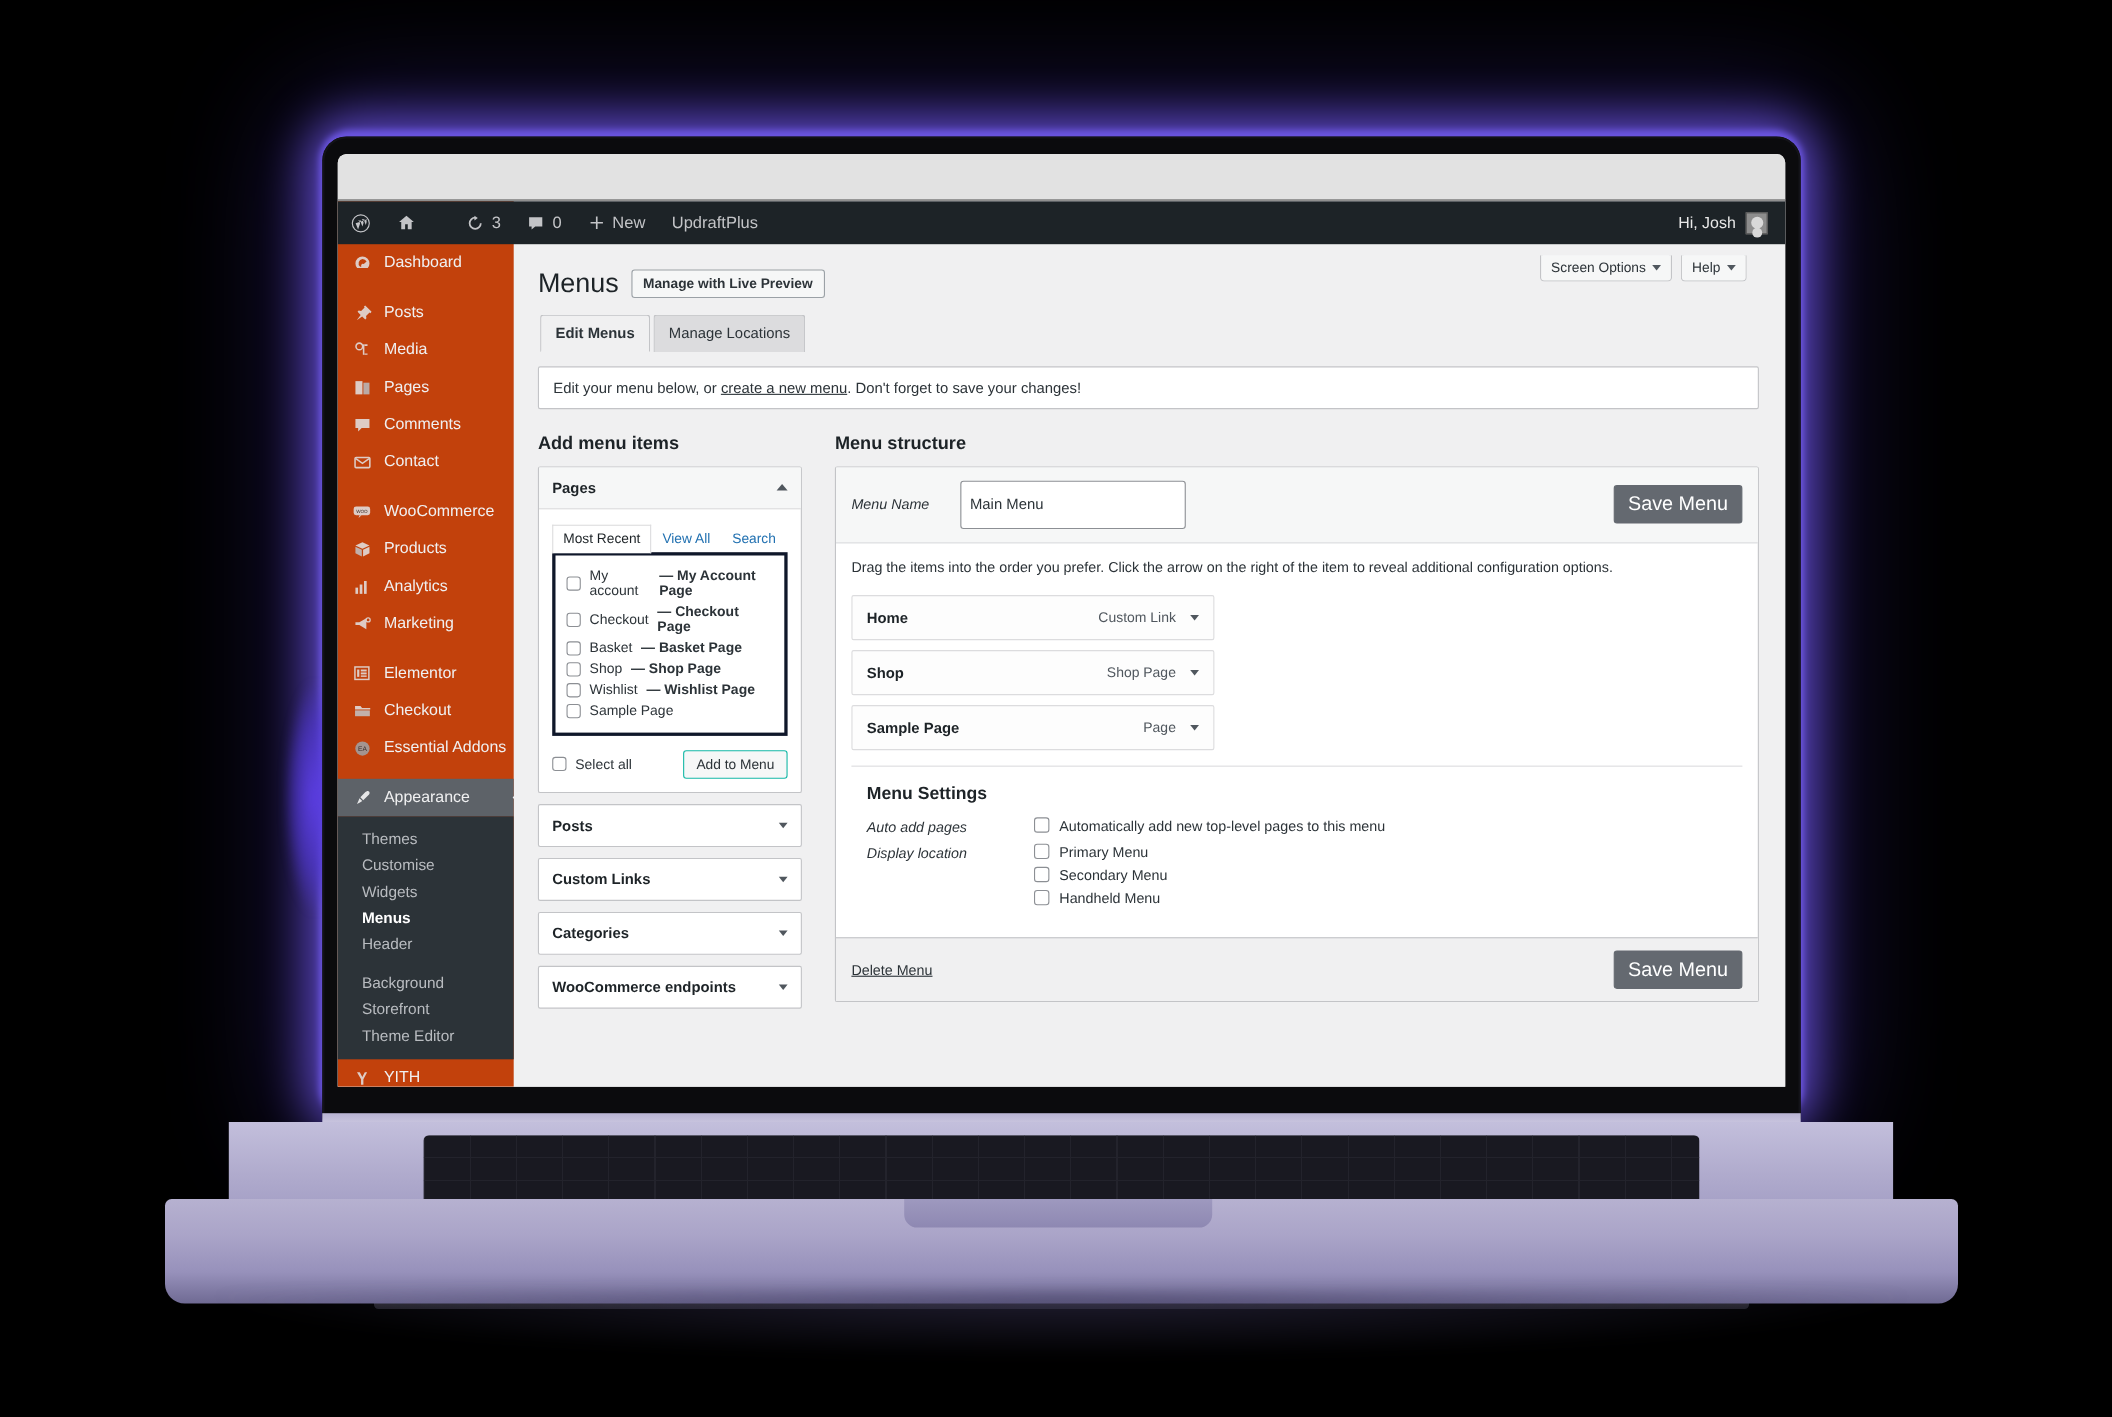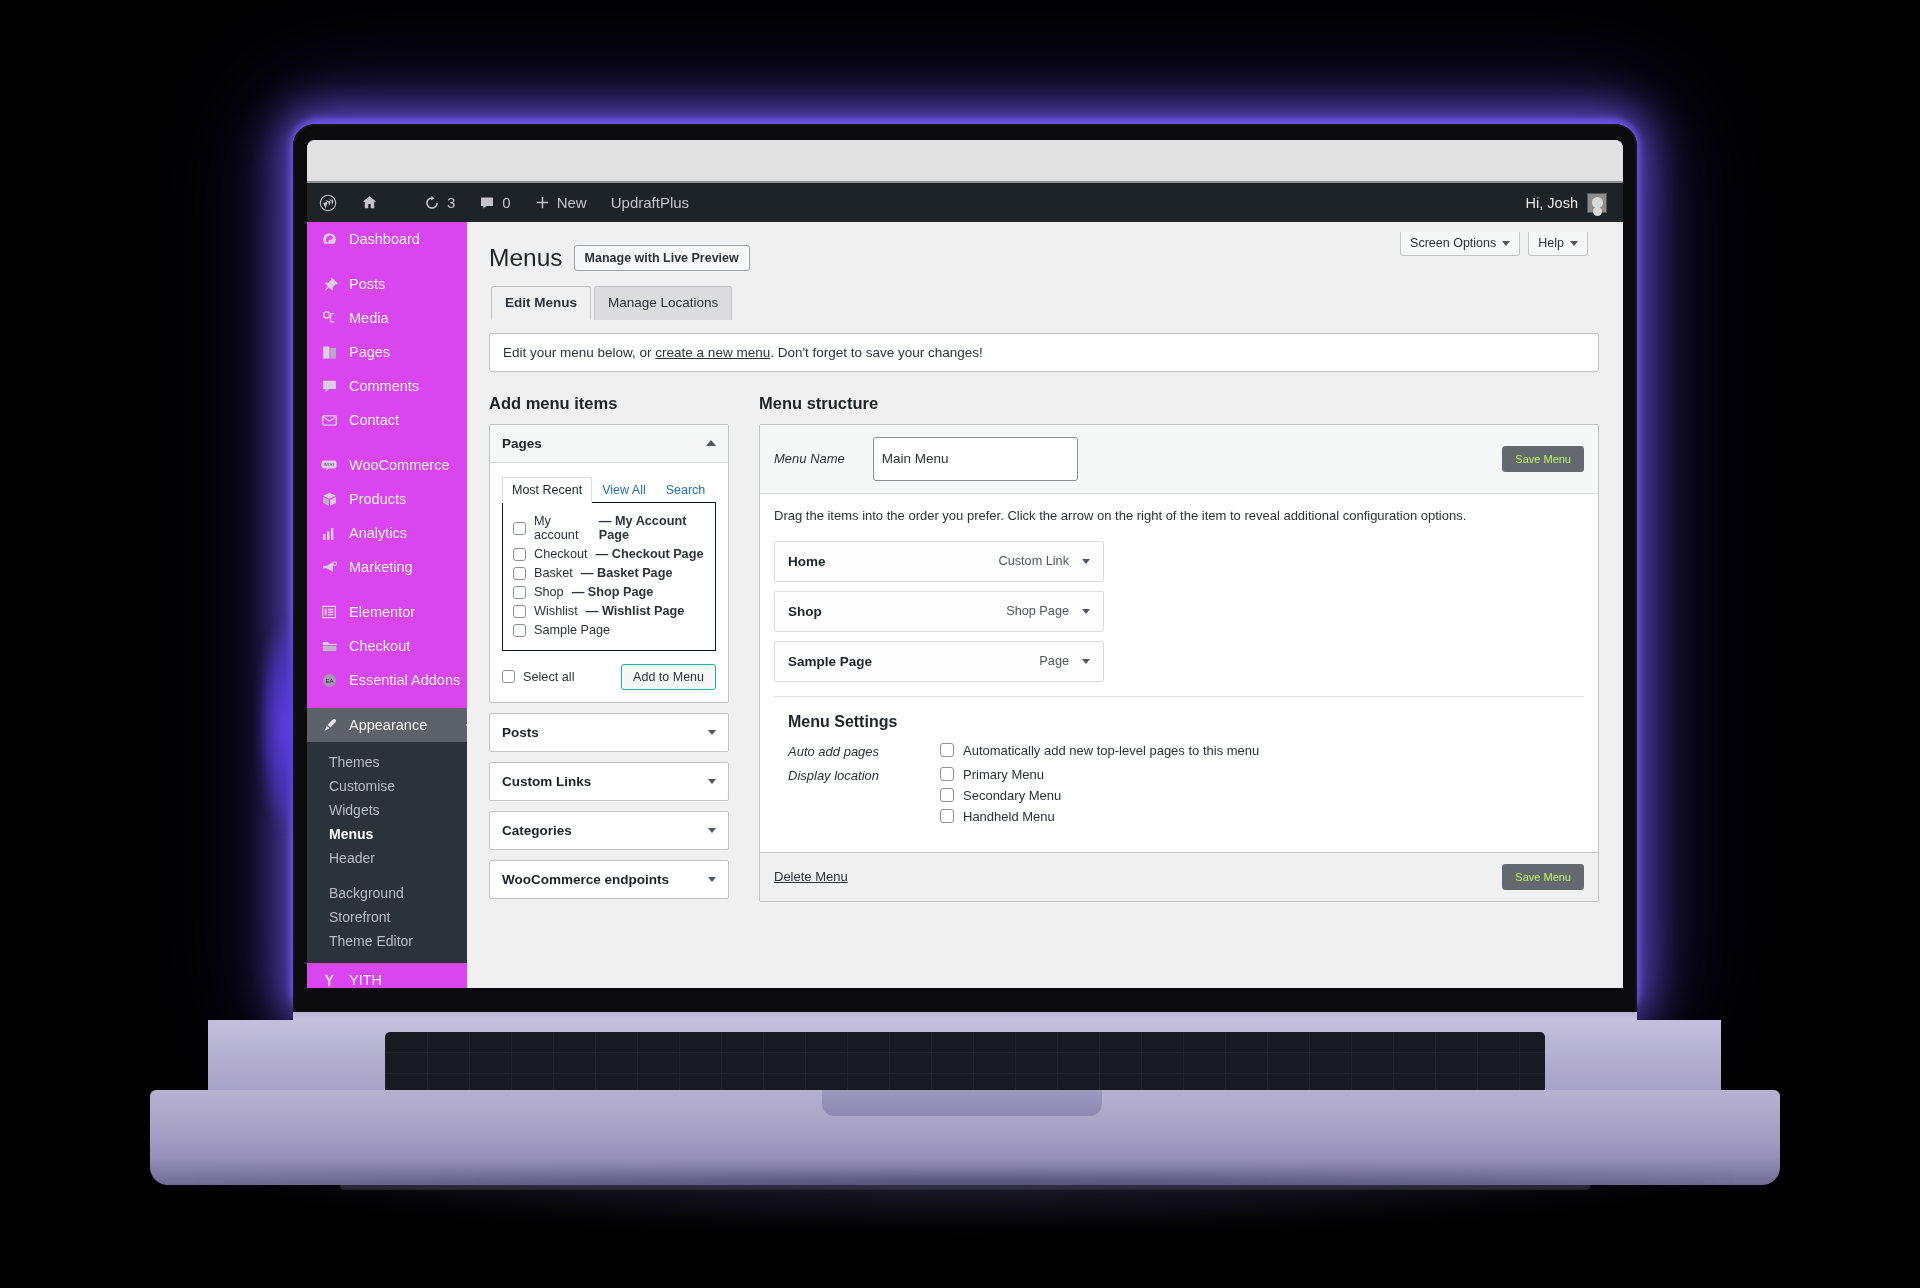--- a/index.html
+++ b/index.html
@@ -65,21 +65,21 @@
   .ab-item svg { display:block; }
   .ab-gap { width:22px; }
   .ab-right { margin-left:auto; display:flex; align-items:center; gap:9px; padding-right:16px; font-size:14.5px; color:#e8e8e8; }
   .avatar { width:20px; height:20px; background:#8d8d8d; border:1px solid #555; display:block;
             position:relative; }
   .avatar::after{content:""; position:absolute; left:4px; top:3px; width:11px; height:11px;
             border-radius:50%; background:#d9d9d9; box-shadow:0 9px 0 -1px #d9d9d9;}
 
   
   .sidebar {
-    width:160px; flex:0 0 160px; background:#d946ef; padding-top:39px;
+    width:160px; flex:0 0 160px; background:#c2410c; padding-top:39px;
     color:#f0f0f1; font-size:14.5px; position:relative; z-index:10;
   }
   .s-item {
     display:flex; align-items:center; gap:10px; height:34px; padding:0 0 0 12px;
     color:#f0f0f1; white-space:nowrap;
   }
   .s-item .ic { width:20px; height:20px; flex:0 0 20px; display:flex; align-items:center; justify-content:center; opacity:.85; }
   .s-sep { height:11px; }
   .s-item.active { background:#5d6268; position:relative; }
   .s-item.active::after{
@@ -134,21 +134,21 @@
     display:flex; align-items:center; justify-content:space-between;
     padding:11px 12px; font-size:13.5px; font-weight:bold; color:#1d2327;
   }
   .acc.open .acc-head { background:#f6f7f7; border-bottom:1px solid #dcdcde; }
   .caret-u { width:0;height:0;border-left:5px solid transparent;border-right:5px solid transparent;border-bottom:6px solid #50575e; }
   .acc-body { padding:14px 12px 12px 12px; }
 
   .mini-tabs { display:flex; gap:0; font-size:12.5px; position:relative; z-index:2; }
   .mini-tab { padding:5px 9px; color:#2271b1; border:1px solid transparent; border-bottom:none; }
   .mini-tab.active { background:#fff; border-color:#dcdcde; color:#1d2327; margin-bottom:-1px; }
-  .list-box { border:1px solid #0f172a; background:#fff; padding:9px 10px 10px 10px; }
+  .list-box { border:3px solid #0f172a; background:#fff; padding:9px 10px 10px 10px; }
   .chk-row { display:flex; align-items:center; gap:8px; padding:2.5px 0; font-size:12.7px; color:#2c3338; }
   .cb {
     width:13px; height:13px; flex:0 0 13px; background:#fff;
     border:1px solid #8c8f94; border-radius:3px;
   }
   .bold { font-weight:bold; }
   .acc-foot { display:flex; align-items:center; justify-content:space-between; margin-top:13px; }
   .btn-small {
     background:#f6f7f7; border:1px solid #14b8a6; border-radius:3px;
     font-size:12.5px; color:#2c3338; padding:5px 11px;
@@ -160,22 +160,22 @@
     display:flex; align-items:center; gap:28px; background:#f6f7f7;
     border-bottom:1px solid #dcdcde; padding:12px 14px;
   }
   .ms-label { font-size:13px; font-style:italic; color:#2c3338; }
   .name-input {
     flex:0 0 205px; height:44px; border:1px solid #8c8f94; border-radius:3px;
     background:#fff; font-size:13.5px; color:#2c3338; padding:0 8px;
     font-family:"Liberation Sans", sans-serif;
   }
   .save-btn {
-    margin-left:auto; background:#646970; border:1px solid #646970; color:#bef264;
-    font-size:11px; border-radius:3px; padding:6px 12px;
+    margin-left:auto; background:#646970; border:1px solid #646970; color:#ffffff;
+    font-size:18px; border-radius:3px; padding:6px 12px;
   }
   .ms-body { padding:14px 14px 2px 14px; }
   .ms-hint { font-size:13px; color:#2c3338; margin:0 0 18px 0; }
   .mi-row {
     border:1px solid #dcdcde; background:#fdfdfd; border-radius:2px;
     display:flex; align-items:center; justify-content:space-between;
     padding:12px 13px; margin-bottom:9px; width:330px;
   }
   .mi-title { font-size:13.5px; font-weight:bold; color:#1d2327; }
   .mi-right { display:flex; align-items:center; gap:13px; }

